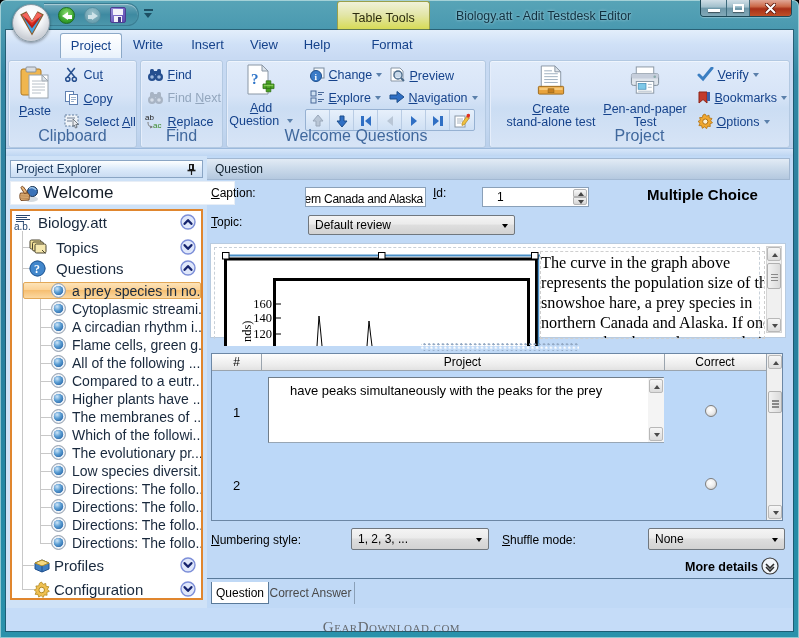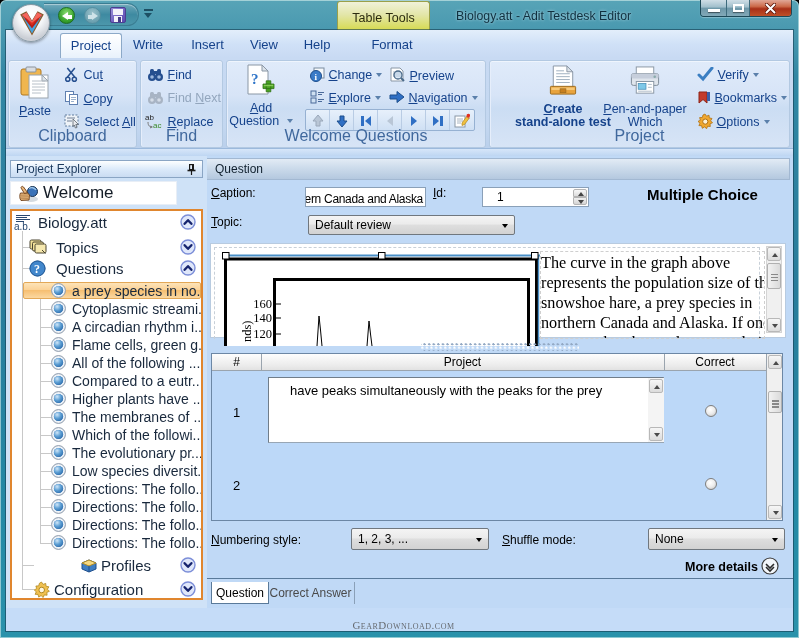--- a/index.html
+++ b/index.html
@@ -83,21 +83,21 @@
   .navbtn:last-child { border-right:none; }
   .navbtn svg { position:absolute; left:4px; top:3px; }
   
   #content { position:absolute; left:0; top:126px; width:787px; height:452px; background:#c0d9f6; }
   
   #lpanel { position:absolute; left:0; top:0; width:201px; height:452px; background:#cfe2f7; }
   #lp-head { position:absolute; left:4px; top:4px; width:193px; height:18px; border:1px solid #8aa5c4;
              background:linear-gradient(180deg,#fdfeff,#dceafa 50%,#cadcf2); font-size:12px; color:#1c3a5e;
              line-height:17px; padding-left:5px; }
   #lp-pin { position:absolute; right:5px; top:2px; width:11px; height:13px; }
-  #lp-welcome { position:absolute; left:4px; top:25px; width:167px; height:24px; background:#fff;
+  #lp-welcome { position:absolute; left:4px; top:25px; width:225px; height:24px; background:#fff;
                 border:1px solid #e8eef6; }
   #lp-welcome .wtxt { position:absolute; left:32px; top:1px; font-size:17px; color:#141c26; }
   #lp-tree { position:absolute; left:4px; top:53px; width:193px; height:391px; background:#fff;
              border:2px solid #e0862e; overflow:hidden; }
   .trow { position:absolute; left:0; width:100%; height:18px; font-size:15px; color:#18283c; white-space:nowrap; }
   .qrow { position:absolute; left:0; width:100%; height:18px; font-size:14px; color:#18283c; white-space:nowrap; }
   .chev { position:absolute; right:5px; width:16px; height:16px; }
   .tline { position:absolute; background:#c8c8c8; }
   #qsel { position:absolute; left:11px; top:71px; width:178px; height:17px; border:1px solid #e3a857; border-radius:2px;
           background:linear-gradient(180deg,#fde3b8 0%,#fbd297 45%,#f6bf72 50%,#fbd8a1 100%); }
@@ -122,22 +122,22 @@
   .sarr.dn:after { top:5px; border-top:4.5px solid #4a4a4a; }
   .sthumb { position:absolute; left:0; width:14px; background:linear-gradient(90deg,#f2f2f2,#dadada); border:1px solid #b0b0b0; border-radius:2px; }
   .sthumb:after { content:""; position:absolute; left:3px; top:40%; width:7px; height:1.5px; background:#888; box-shadow:0 3px 0 #888, 0 6px 0 #888; }
   .serif { font-family:"Liberation Serif", serif; }
   #btabs { position:absolute; left:201px; top:422px; width:586px; height:30px; border-top:1px solid #5a7a9a; }
   .btab { position:absolute; top:3px; height:22px; font-size:12px; line-height:22px; text-align:center; }
   #statusbar { position:absolute; left:0; top:578px; width:787px; height:22px; border-bottom:1px solid #4a6a86;
                border-top:1px solid #9ab4d4; box-shadow:inset 0 1px 0 #fff;
                background:linear-gradient(180deg,#e9f2fd 0%,#d3e3f8 50%,#c3d8f3 100%); }
   .ssep { position:absolute; top:1px; width:1px; height:21px; background:#93a9c6; }
-  #watermark { position:absolute; left:12px; top:619px; width:783px; text-align:center; z-index:90;
-               font-family:"Liberation Serif", serif; font-size:11px; font-variant:small-caps; color:#4e4e4e; letter-spacing:0.5px; opacity:0.8; }
+  #watermark { position:absolute; left:0; top:619px; width:783px; text-align:center; z-index:90;
+               font-family:"Liberation Serif", serif; font-size:15px; font-variant:small-caps; color:#4e4e4e; letter-spacing:0.5px; opacity:0.8; }
 </style>
 </head>
 <body>
 <div id="win">
   <div id="titlebar">
     <div id="qat">
       <div class="qbtn" id="qat-back">
           <div class="qarr"></div>
           <div class="qtail"></div>
         </div>
@@ -367,21 +367,21 @@
                 </g>
                 <path d="M8 10 L13 3 L15.5 4.8 L10.5 11.5 L8 12.5 Z" fill="#f0c040" stroke="#b08820" stroke-width="0.7"></path>
                 <path d="M13 3 L15.5 4.8 L14.8 5.7 L12.4 4 Z" fill="#e06040"></path>
                 <circle cx="14.3" cy="2.5" r="1.8" fill="#e03020"></circle>
               </svg>
             </div>
         </div>
         <div class="gcap">Welcome Questions</div>
       </div>
       <div class="rgroup" style="left:483px;width:301px;">
-        <div class="bigbtn" style="left:20px;top:2px;width:106px;font-weight:bold;">
+        <div class="bigbtn" style="left:8px;top:2px;width:106px;">
           <svg width="32" height="33" viewBox="0 0 32 34" style="margin-top:2px;">
             <path d="M6 1 L20 1 L26 7 L26 24 L6 24 Z" fill="#fff" stroke="#8a97a5"></path>
             <path d="M20 1 L20 7 L26 7 Z" fill="#dce3ea" stroke="#8a97a5"></path>
             <g stroke="#9fb0c0">
                 <line x1="9" y1="6" x2="17" y2="6"></line>
                 <line x1="9" y1="9" x2="23" y2="9"></line>
                 <line x1="9" y1="12" x2="23" y2="12"></line>
                 <line x1="9" y1="15" x2="23" y2="15"></line>
                 <line x1="9" y1="18" x2="23" y2="18"></line>
               </g>
@@ -400,21 +400,21 @@
             <circle cx="27" cy="12" r="1.3" fill="#8aa"></circle>
             <rect x="8" y="17" width="18" height="12" fill="#fff" stroke="#8a97a5"></rect>
             <rect x="10" y="19" width="8" height="6" fill="#7ec8e8" stroke="#4a90b8" stroke-width="0.8"></rect>
             <g stroke="#b0bcc8">
                 <line x1="20" y1="20" x2="24" y2="20"></line>
                 <line x1="20" y1="23" x2="24" y2="23"></line>
                 <line x1="10" y1="27" x2="24" y2="27"></line>
               </g>
           </svg>
           <div style="margin-top:1px;"><u>P</u>en-and-paper</div>
-          <div>Which</div>
+          <div>Test</div>
         </div>
         <div class="rlbl" style="left:207px;top:6px;">
           <svg width="17" height="15" viewBox="0 0 17 15" style="vertical-align:-3px;">
             <path d="M2 8 L6 12 L15 1" fill="none" stroke="#3a7ec2" stroke-width="3" stroke-linecap="round"></path>
           </svg> <u>V</u>erify<span class="dda"></span></div>
         <div class="rlbl" style="left:207px;top:29px;">
           <svg width="14" height="15" viewBox="0 0 14 15" style="vertical-align:-3px;">
             <path d="M2 2 L10 2 L10 13 L6 9.5 L2 13 Z" fill="#c43a2a" stroke="#8c2418"></path>
             <rect x="10" y="2" width="3" height="9" fill="#3a5fa8"></rect>
           </svg> <u>B</u>ookmarks<span class="dda"></span></div>
@@ -642,21 +642,21 @@
               <span style="position:absolute;left:60px;top:1px;">Directions: The follo...</span>
             </div>
 <div class="qrow" style="top:323px;">
               <svg width="15" height="15" viewBox="0 0 15 15" style="position:absolute;left:39px;top:1px;">
                 <circle cx="7.5" cy="7.5" r="6.9" fill="#eef3f8" stroke="#8a97a8"></circle>
                 <circle cx="7.5" cy="7.5" r="4.6" fill="#3f7ec2"></circle>
                 <circle cx="7.5" cy="7.5" r="4.6" fill="url(#bg1)"></circle>
               </svg>
               <span style="position:absolute;left:60px;top:1px;">Directions: The follo...</span>
             </div>
-<div class="trow" style="top:345px;margin-left:47px;">
+<div class="trow" style="top:345px;">
 <svg width="18" height="16" viewBox="0 0 18 16" style="position:absolute;left:21px;top:1px;">
 <path d="M2 6 L9 3 L16 6 L16 12 L9 15 L2 12 Z" fill="#3f7ec2" stroke="#1d4e8c"></path>
 <path d="M2 6 L9 9 L16 6 L9 3 Z" fill="#f6d981" stroke="#b08c28"></path>
 <path d="M9 9 L9 15" stroke="#1d4e8c"></path>
               </svg>
 <span style="position:absolute;left:42px;top:1px;">Profiles</span>
             </div>
 <svg class="chev" width="16" height="16" viewBox="0 0 16 16" style="top:346px;">
               <circle cx="8" cy="8" r="7" fill="#dfe7fa" stroke="#7c8ed8" stroke-width="1.4"></circle>
               <path d="M4.6 6.2 L8 9.8 L11.4 6.2" fill="none" stroke="#16246e" stroke-width="2.4" stroke-linecap="round" stroke-linejoin="round"></path>

